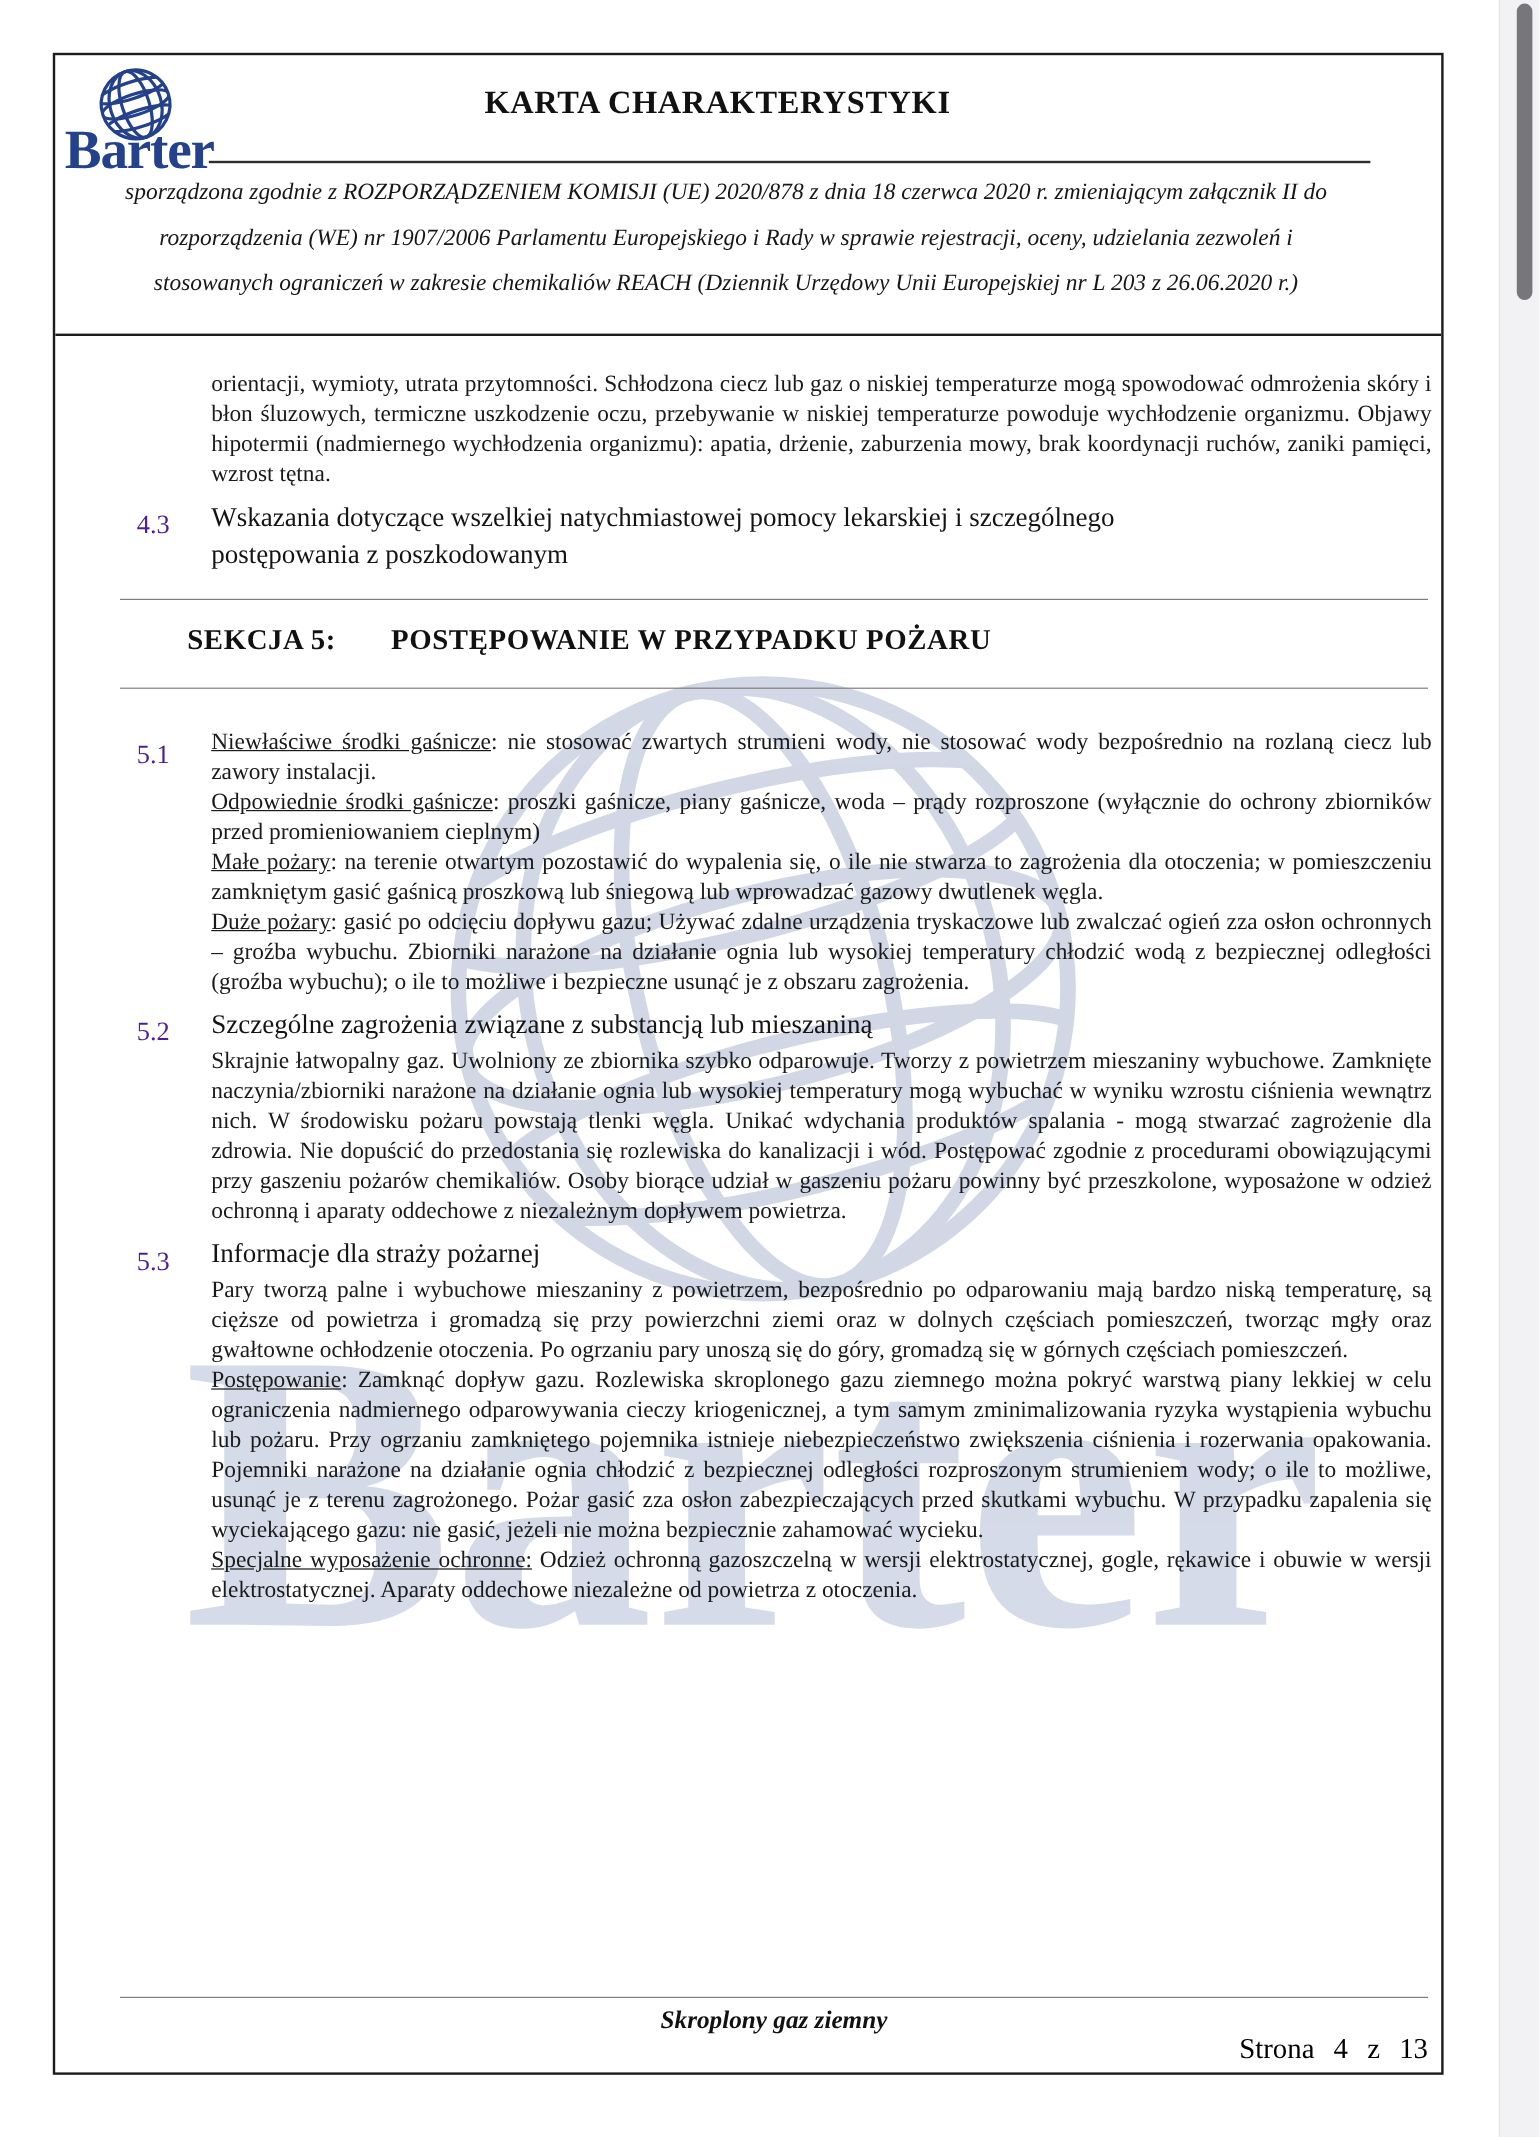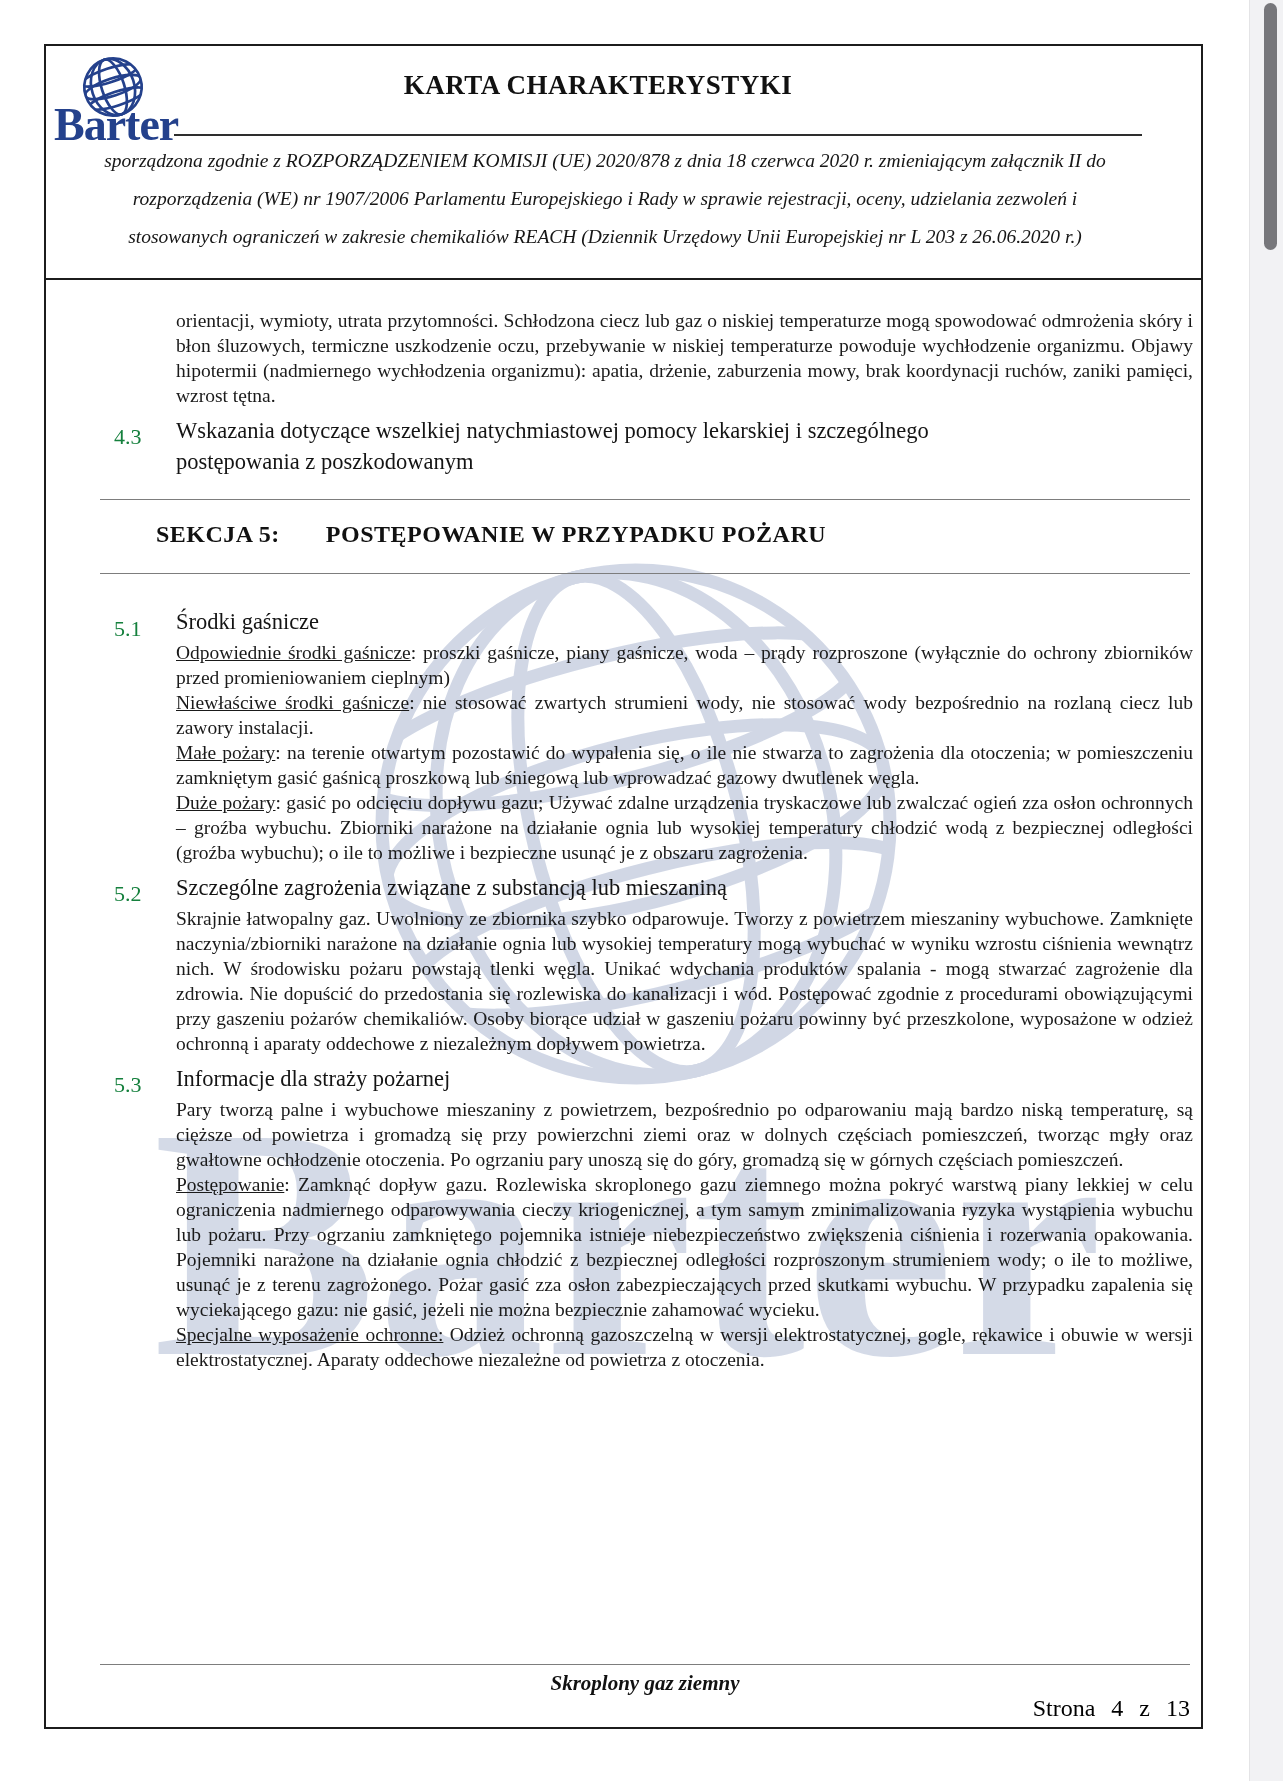--- a/index.html
+++ b/index.html
@@ -20,21 +20,21 @@
   .doc-title{position:absolute;left:182px;top:24px;width:740px;text-align:center;
              font-size:27px;font-weight:bold;letter-spacing:0.5px;color:#111;}
   .regulation{position:absolute;left:48px;top:96px;width:1022px;text-align:center;
               font-style:italic;font-size:19.5px;line-height:38px;color:#161616;}
   .header-sep{position:absolute;left:0;right:0;top:232px;border-top:2px solid #1c1c1c;}
   
   .content{position:absolute;left:130px;right:8px;top:262px;font-size:19.5px;line-height:25px;}
   .content p{margin:0;}
   .just{text-align:justify;}
   .sec{position:relative;}
-  .secnum{position:absolute;left:-62px;top:0;font-size:22px;color:#15803d;}
+  .secnum{position:absolute;left:-62px;top:0;font-size:22px;color:#4c1d95;}
   .h2{font-size:22.5px;line-height:31px;margin:7px 0 3px 0;color:#141414;}
   .h2.wrapcap{max-width:850px;}
   .ul{text-decoration:underline;}
   .rule{border-top:1.5px solid #7d7d7d;margin:22px 3px 22px -76px;height:0;}
   .sekcja{margin-left:-20px;font-weight:bold;font-size:24px;letter-spacing:0.5px;display:flex;gap:46px;color:#111;}
   
   .footer{position:absolute;left:54px;right:11px;top:1618px;text-align:right;}
   .footer-rule{border-top:1.5px solid #7d7d7d;margin-bottom:5px;}
   .f1{font-weight:bold;font-style:italic;font-size:21px;line-height:26px;color:#111;text-align:center;}
   .f2{font-size:24px;line-height:25px;word-spacing:10px;color:#000000;}
@@ -107,23 +107,22 @@
 
       <div class="sekcja">
         <span>SEKCJA 5:</span>
         <span>POSTĘPOWANIE W PRZYPADKU POŻARU</span>
       </div>
 
       <div class="rule" style="margin-top:26px;"></div>
 
       <div class="sec" style="margin-top:32px;">
         <span class="secnum" style="top:10px;">5.1</span>
-        <div class="h2">Środki gaśnicze</div>
+        <p class="just"><span class="ul">Niewłaściwe środki gaśnicze</span><span>: nie stosować zwartych strumieni wody, nie stosować wody bezpośrednio na rozlaną ciecz lub zawory instalacji.</span></p>
         <p class="just"><span class="ul">Odpowiednie środki gaśnicze</span><span>: proszki gaśnicze, piany gaśnicze, woda – prądy rozproszone (wyłącznie do ochrony zbiorników przed promieniowaniem cieplnym)</span></p>
-        <p class="just"><span class="ul">Niewłaściwe środki gaśnicze</span><span>: nie stosować zwartych strumieni wody, nie stosować wody bezpośrednio na rozlaną ciecz lub zawory instalacji.</span></p>
         <p class="just"><span class="ul">Małe pożary</span><span>: na terenie otwartym pozostawić do wypalenia się, o ile nie stwarza to zagrożenia dla otoczenia; w pomieszczeniu zamkniętym gasić gaśnicą proszkową lub śniegową lub wprowadzać gazowy dwutlenek węgla.</span></p>
         <p class="just"><span class="ul">Duże pożary</span><span>: gasić po odcięciu dopływu gazu; Używać zdalne urządzenia tryskaczowe lub zwalczać ogień zza osłon ochronnych – groźba wybuchu. Zbiorniki narażone na działanie ognia lub wysokiej temperatury chłodzić wodą z bezpiecznej odległości (groźba wybuchu); o ile to możliwe i bezpieczne usunąć je z obszaru zagrożenia.</span></p>
       </div>
 
       <div class="sec">
         <span class="secnum" style="top:9px;">5.2</span>
         <div class="h2">Szczególne zagrożenia związane z substancją lub mieszaniną</div>
         <p class="just">Skrajnie łatwopalny gaz. Uwolniony ze zbiornika szybko odparowuje. Tworzy z powietrzem mieszaniny wybuchowe. Zamknięte naczynia/zbiorniki narażone na działanie ognia lub wysokiej temperatury mogą wybuchać w wyniku wzrostu ciśnienia wewnątrz nich. W środowisku pożaru powstają tlenki węgla. Unikać wdychania produktów spalania - mogą stwarzać zagrożenie dla zdrowia. Nie dopuścić do przedostania się rozlewiska do kanalizacji i wód. Postępować zgodnie z procedurami obowiązującymi przy gaszeniu pożarów chemikaliów. Osoby biorące udział w gaszeniu pożaru powinny być przeszkolone, wyposażone w odzież ochronną i aparaty oddechowe z niezależnym dopływem powietrza.</p>
       </div>
 

